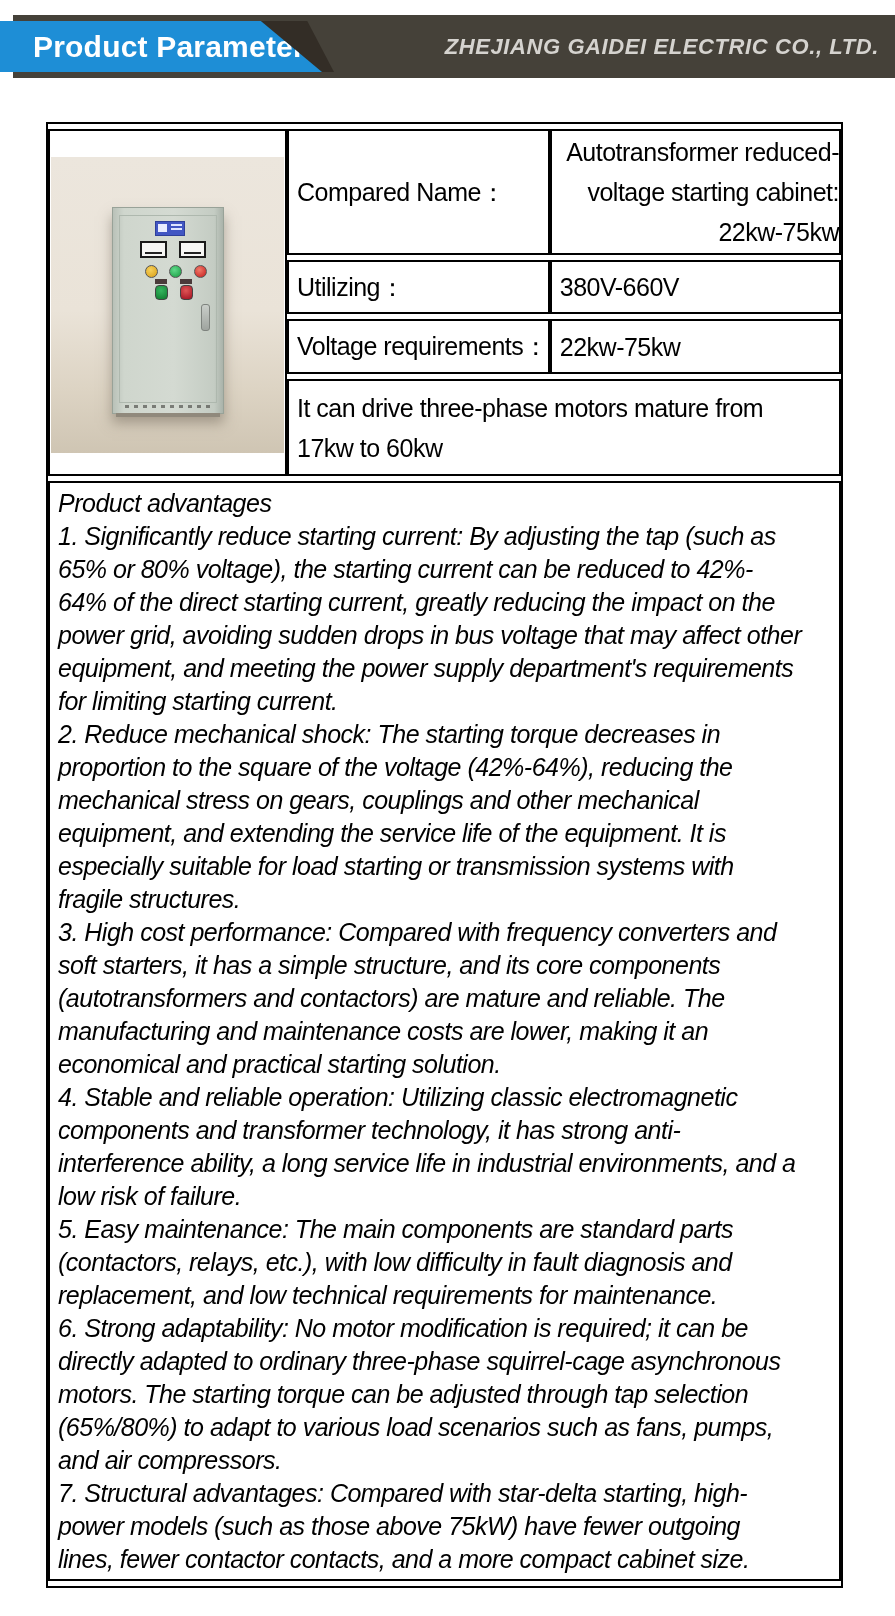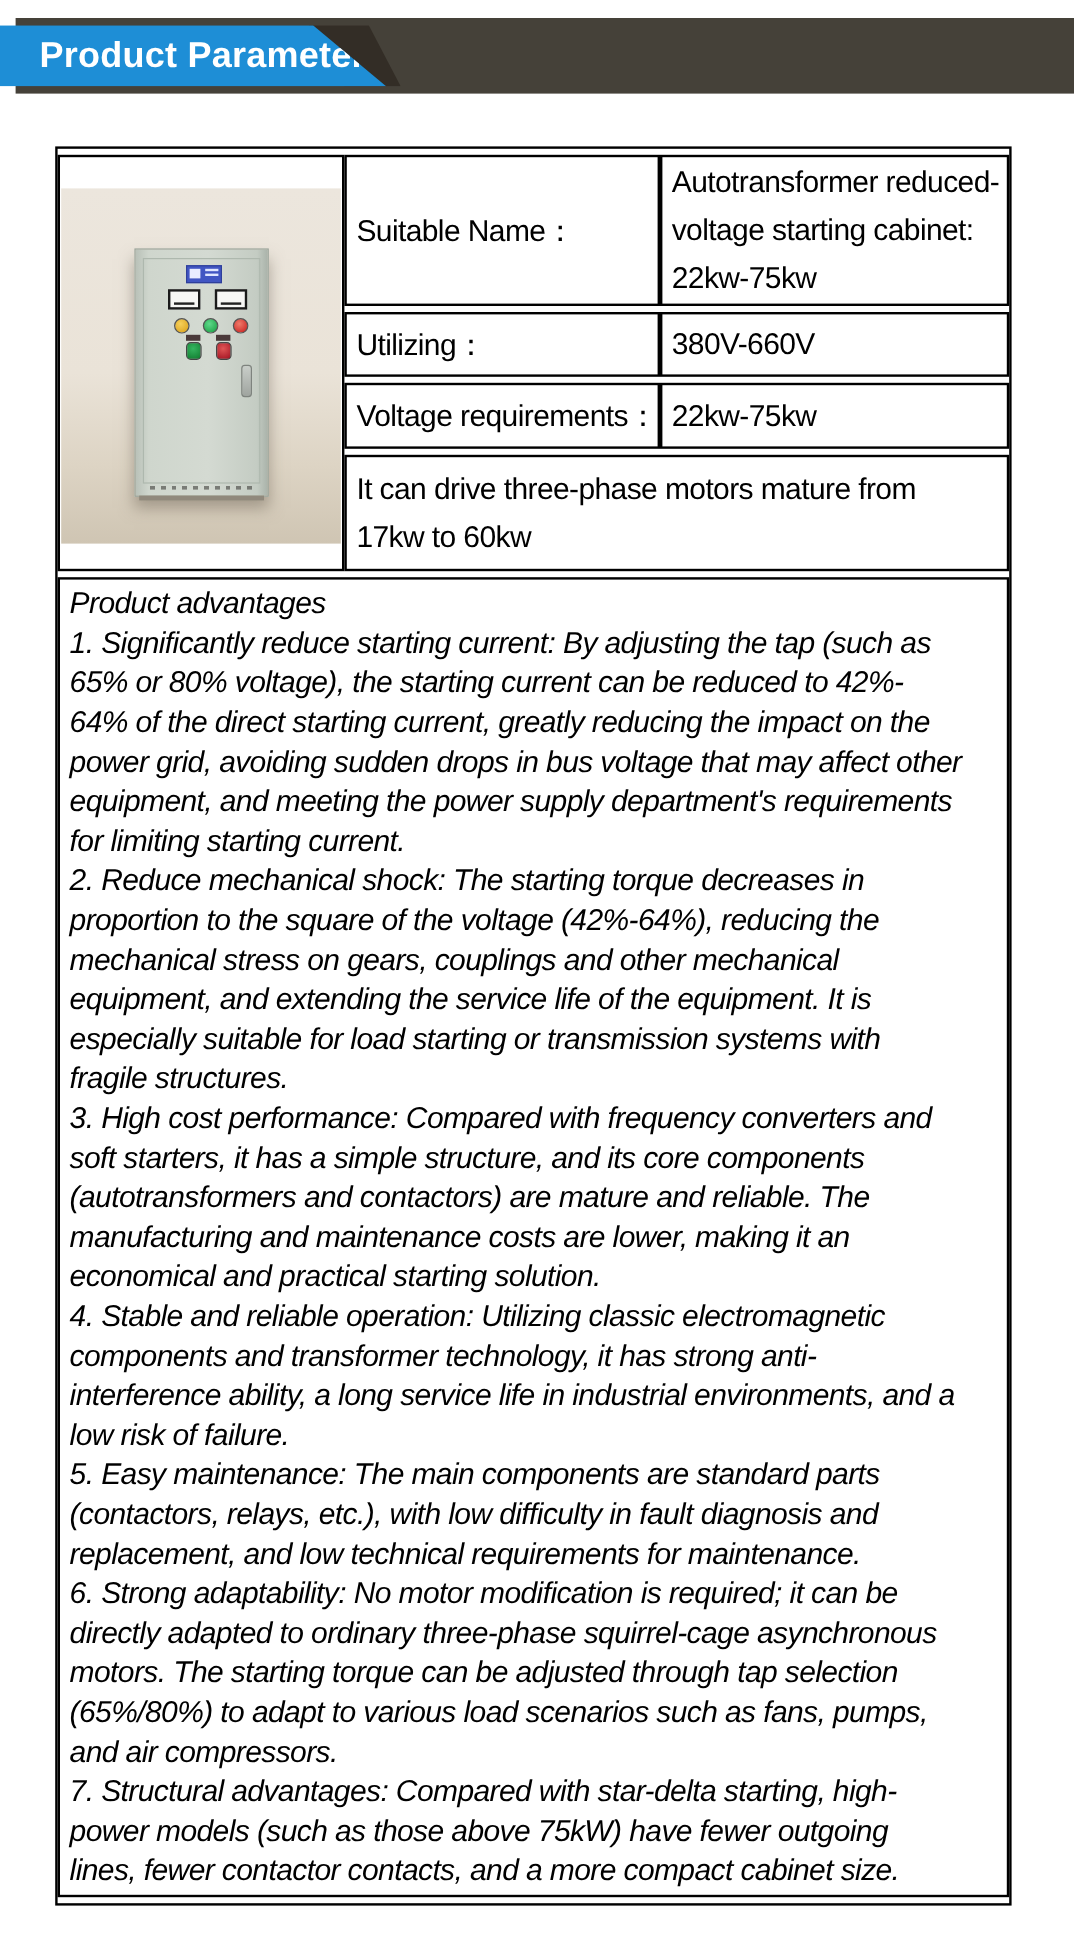--- a/index.html
+++ b/index.html
@@ -21,21 +21,21 @@
   table.spec{position:absolute;left:46px;top:122px;width:797px;
         border-collapse:separate;border-spacing:0 5px;border:2px solid #000;background:#fff;}
   table.spec td{border:2px solid #000;font-size:25px;letter-spacing:-0.5px;vertical-align:middle;
         padding:0 0 0 8px;}
   td.img-cell{width:227px;padding:0;position:relative;vertical-align:top;}
   td.lbl{width:247px;white-space:nowrap;padding-left:7px;}
   .h-r1{height:122px;} .h-r2{height:50px;} .h-r3{height:51px;}
   td.drive{height:93px;white-space:pre;line-height:40px;}
   td.adv{height:1096px;vertical-align:top;padding:3px 4px 0 5px;
         white-space:pre;line-height:33px;font-size:25px;letter-spacing:-0.7px;font-style:italic;}
-  .val{white-space:pre;line-height:40px;}
+  .val{white-space:pre;line-height:40px;text-align:right;}
   .val3{white-space:pre;line-height:40px;}
 
   
   .photo{position:absolute;left:1px;top:26px;right:1px;height:296px;
         background:linear-gradient(180deg,#ece6dd 0%,#eae3d8 52%,#ddd4c4 78%,#cfc5b3 100%);}
   .cab{position:absolute;left:50%;transform:translateX(-50%);top:50px;width:110px;height:205px;
         background:linear-gradient(90deg,#b9c1b8 0%,#cfd6cd 10%,#d4dad2 55%,#c4ccc3 92%,#aab3aa 100%);
         border:1px solid #98a298;box-shadow:0 9px 12px rgba(110,100,85,0.5);}
   .cab-door{position:absolute;inset:7px 6px 10px 6px;border:1px solid #aeb8ae;}
   .cab-label{position:absolute;left:42px;top:13px;width:28px;height:13px;background:#4156c3;border:1px solid #2e3f9a;}
@@ -63,20 +63,21 @@
 </head>
 <body>
 
 <div id="page">
 
   <div class="hdr-bar"></div>
   <div class="ribbon-fold"></div>
   <div class="ribbon">
     <span class="hdr-title">Product Parameters</span>
   </div>
+  <div class="hdr-company">ZHEJIANG GAIDEI ELECTRIC CO., LTD.</div>
 
   <table class="spec">
     <colgroup>
       <col style="width:227px">
         <col style="width:247px">
         <col>
     </colgroup>
     <tbody>
         <tr>
       <td class="img-cell" rowspan="4">
@@ -100,21 +101,21 @@
             <div class="plate p1"></div>
             <div class="plate p2"></div>
             <div class="btn green"></div>
             <div class="btn red"></div>
             <div class="handle"></div>
             <div class="vents"></div>
             <div class="base"></div>
           </div>
         </div>
       </td>
-      <td class="lbl h-r1">Suitable Name：</td>
+      <td class="lbl h-r1">Compared Name：</td>
       <td class="h-r1">
             <div class="val">Autotransformer reduced-
 voltage starting cabinet:
 22kw-75kw</div>
           </td>
     </tr>
     <tr>
       <td class="lbl h-r2">Utilizing：</td>
       <td class="h-r2">
             <div class="val3">380V-660V</div>

